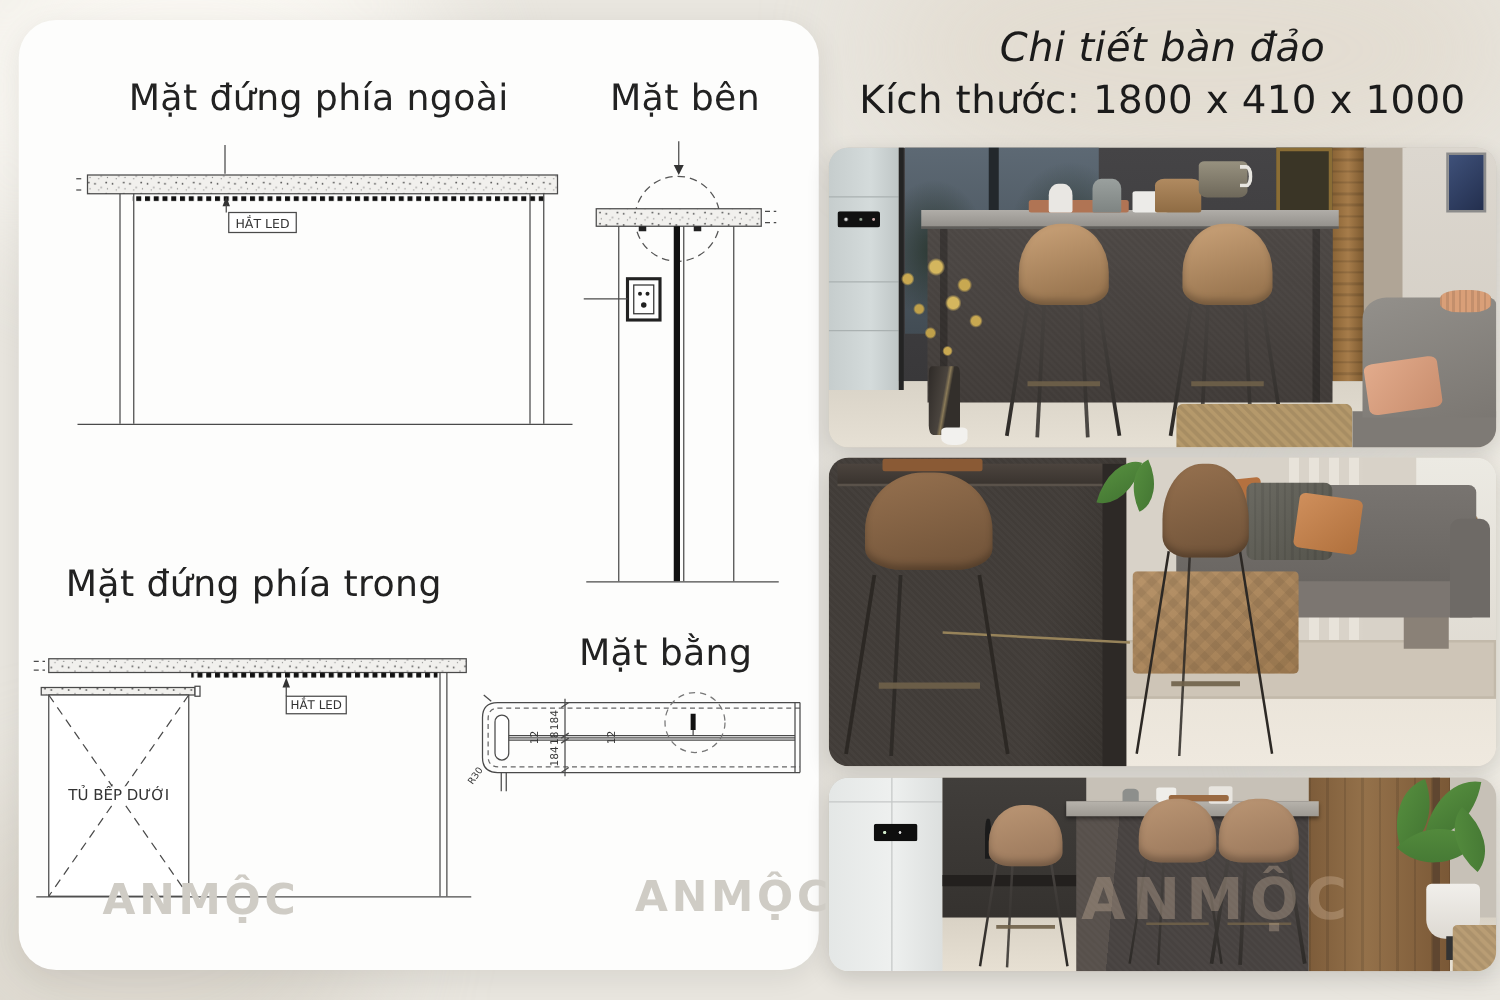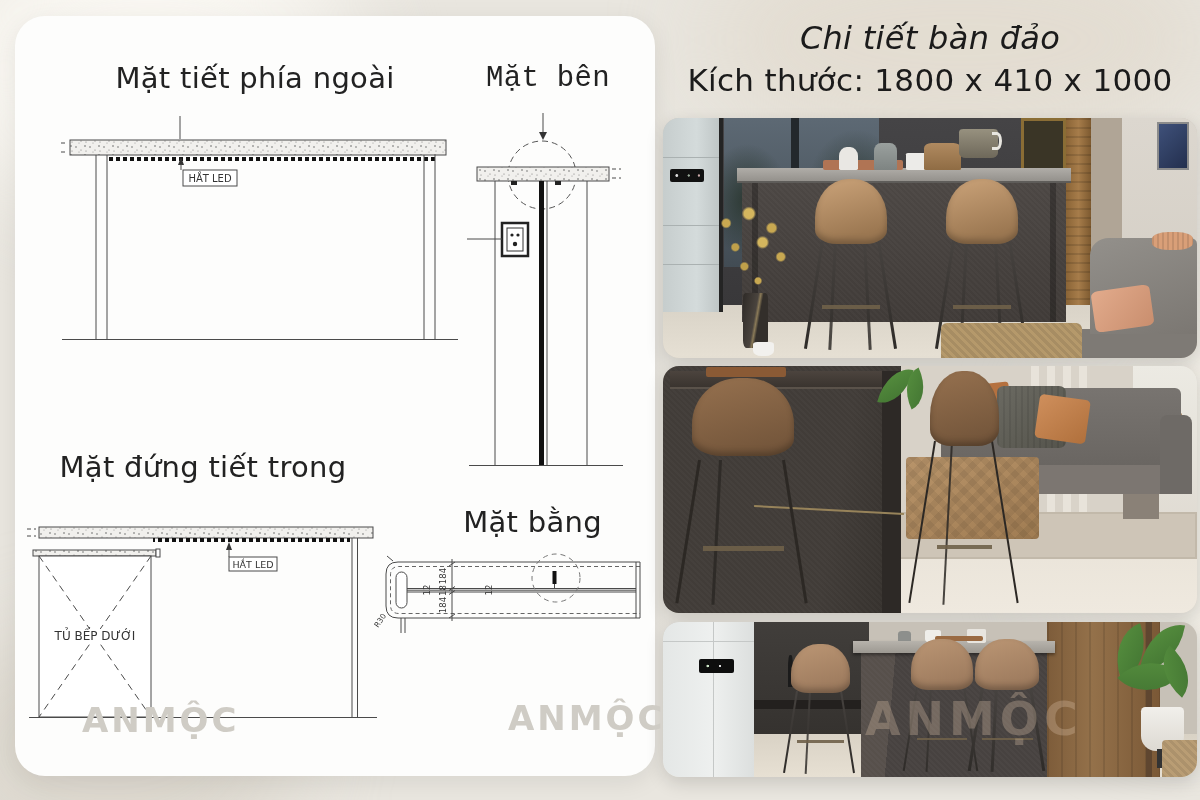--- a/index.html
+++ b/index.html
@@ -47,23 +47,23 @@
         <circle cx="11" cy="2" r="0.7" fill="#444"></circle>
         <circle cx="5" cy="8" r="0.5" fill="#888"></circle>
         <circle cx="12" cy="7" r="0.5" fill="#666"></circle>
       </pattern>
       <pattern id="led" width="7" height="6" patternUnits="userSpaceOnUse">
         <rect x="0" y="1" width="4" height="4" fill="#111"></rect>
       </pattern>
     </defs>
   </svg>
 
-  <div class="t" style="left:80px;top:62px;width:350px;font-size:29px;">Mặt tiết phía ngoài</div>
-  <div class="t" style="left:463px;top:62px;width:170px;font-size:29px;font-family:Liberation Mono, monospace;">Mặt bên</div>
-  <div class="t" style="left:40px;top:451px;width:326px;font-size:29px;">Mặt đứng tiết trong</div>
+  <div class="t" style="left:80px;top:62px;width:350px;font-size:29px;">Mặt đứng phía ngoài</div>
+  <div class="t" style="left:463px;top:62px;width:170px;font-size:29px;">Mặt bên</div>
+  <div class="t" style="left:40px;top:451px;width:326px;font-size:29px;">Mặt đứng phía trong</div>
   <div class="t" style="left:450px;top:506px;width:165px;font-size:29px;">Mặt bằng</div>
 
   <svg style="left:60px;top:108px;" width="400" height="240" viewBox="0 0 400 240">
     <g>
       <line x1="120" y1="8" x2="120" y2="31"></line>
       <rect x="10" y="32" width="376" height="15" fill="url(#stipple)" stroke="#4a4a4a"></rect>
       <line x1="1" y1="35" x2="8" y2="35" stroke-dasharray="4 3"></line>
       <line x1="1" y1="44" x2="8" y2="44" stroke-dasharray="4 3"></line>
       <rect x="46" y="48" width="331" height="5" fill="url(#led)"></rect>
       <line x1="36" y1="47" x2="36" y2="231"></line>

